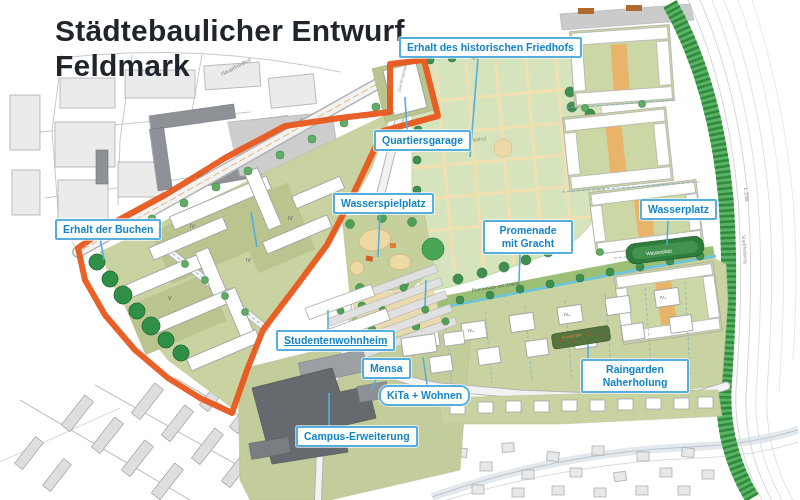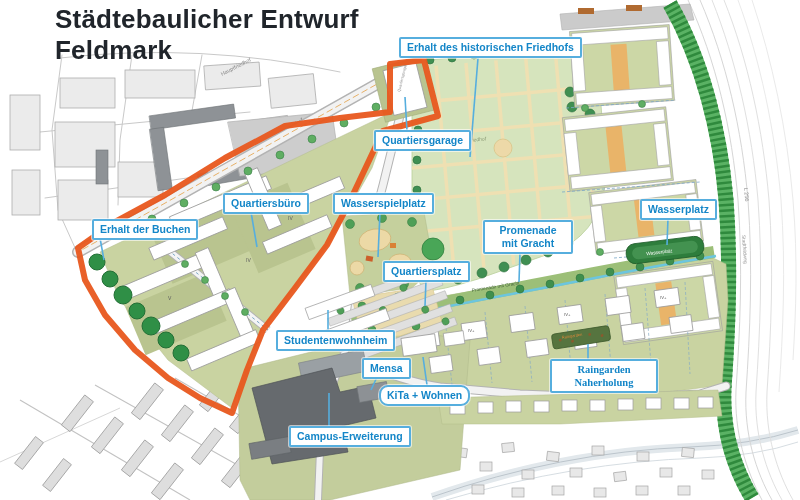--- a/index.html
+++ b/index.html
@@ -1,31 +1,31 @@
 <!DOCTYPE html>
 <html><head>
 <meta charset="utf-8">
 <style>
   html,body{margin:0;padding:0;background:#fff;}
   .stage{position:relative;width:800px;height:500px;background:#ffffff;overflow:hidden;
          font-family:"Liberation Sans",sans-serif;}
   .stage svg{position:absolute;left:0;top:0;}
-  .title{position:absolute;left:55px;top:4px;font-size:26px;line-height:1.18;
+  .title{position:absolute;left:55px;top:13px;font-size:30px;line-height:1.18;
          font-weight:bold;color:#20252b;letter-spacing:.2px;white-space:pre-line;z-index:30;}
   .callout{position:absolute;background:#ffffff;border:2px solid #56aede;border-radius:2px;
            color:#1486c8;font-weight:bold;font-size:10.5px;line-height:1.25;
            padding:2px 6px;white-space:nowrap;z-index:40;box-shadow:0 0 0 1px rgba(255,255,255,.6);}
   .callout.multi{white-space:normal;text-align:center;}
   .c1{left:399px;top:37px;}   .c2{left:374px;top:130px;}
   .c3{left:333px;top:193px;text-align:right;}  .c4{left:223px;top:193px;}
-  .c5{left:55px;top:219px;margin-left:37px;}   .c6{left:483px;top:220px;width:74px;}
+  .c5{left:55px;top:219px;}   .c6{left:483px;top:220px;width:74px;}
   .c7{left:383px;top:261px;}  .c8{left:640px;top:199px;}
-  .c9{left:276px;top:330px;}  .c10{left:362px;top:358px;text-align:center;}
-  .c11{left:379px;top:385px;border-radius:9px;} .c12{left:289px;top:426px;}
-  .c13{left:550px;top:359px;width:92px;font-family:Liberation Serif, serif;}
+  .c9{left:276px;top:330px;text-decoration:underline;}  .c10{left:362px;top:358px;text-align:center;}
+  .c11{left:379px;top:385px;border-radius:9px;} .c12{left:296px;top:426px;}
+  .c13{left:581px;top:359px;width:92px;}
 </style>
 </head>
 <body>
 
 <div class="stage">
 
 <svg width="800" height="500" viewBox="0 0 800 500">
   <defs>
     <clipPath id="cemClip">
       <path d="M412,62 L562,46 L600,92 L606,170 Q606,226 560,250 L478,279 Q440,291 424,291 L412,268 Z"></path>
@@ -467,24 +467,22 @@
     <line x1="588" y1="359" x2="588" y2="344"></line>
   </g>
 </svg>
 
 <div class="title">Städtebaulicher Entwurf
 Feldmark</div>
 
 <div class="callout c1">Erhalt des historischen Friedhofs</div>
 <div class="callout c2">Quartiersgarage</div>
 <div class="callout c3">Wasserspielplatz</div>
-<div class="callout c4">Quartiersbüro</div>
 <div class="callout c5">Erhalt der Buchen</div>
 <div class="callout c6 multi">Promenade mit Gracht</div>
-<div class="callout c7">Quartiersplatz</div>
 <div class="callout c8">Wasserplatz</div>
 <div class="callout c9">Studentenwohnheim</div>
 <div class="callout c10">Mensa</div>
 <div class="callout c11">KiTa + Wohnen</div>
 <div class="callout c12">Campus-Erweiterung</div>
 <div class="callout c13 multi">Raingarden Naherholung</div>
 
 </div>
 
 </body></html>

